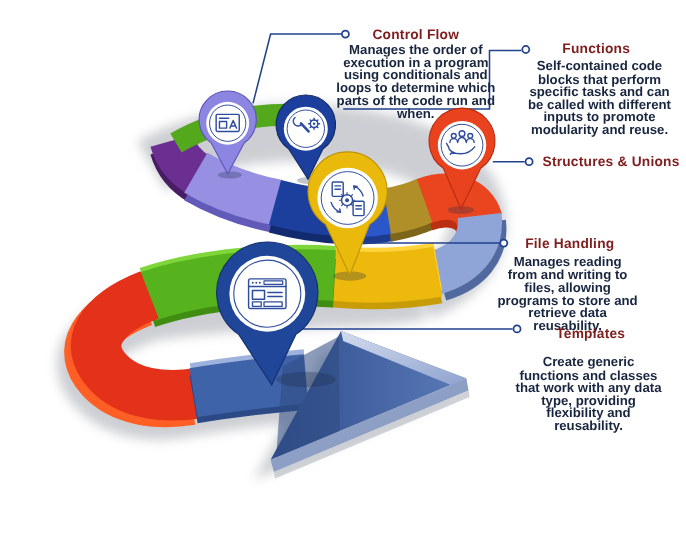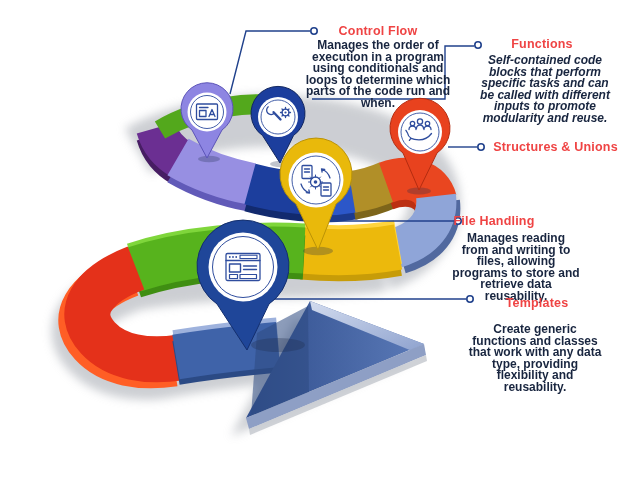--- a/index.html
+++ b/index.html
@@ -2,21 +2,21 @@
 <html><head>
 <meta charset="utf-8">
 <style>
   html,body{margin:0;padding:0;background:#fff;}
   .stage{
     position:relative;width:624px;height:500px;overflow:hidden;background:#ffffff;
     font-family:"Liberation Sans", sans-serif;
   }
   .stage svg{position:absolute;left:0;top:0;}
   .tblock{position:absolute;text-align:center;}
-  .ttitle{font-weight:700;font-size:12.5px;line-height:14px;color:#ef4444;letter-spacing:.2px;}
+  .ttitle{font-weight:700;font-size:12.5px;line-height:14px;color:#7f1d1d;letter-spacing:.2px;}
   .tdesc{font-weight:700;font-size:12px;line-height:11.6px;color:#18253f;}
   .ic{stroke:#2f4d9e;fill:none;stroke-width:1.3;stroke-linecap:round;stroke-linejoin:round;}
   .ict{stroke:#2f4d9e;fill:none;stroke-width:2.4;stroke-linecap:round;}
   .icf{fill:#2f4d9e;stroke:none;}
   .band{fill:none;}
 </style>
 </head>
 <body>
 
 <div class="stage">
@@ -189,23 +189,23 @@
       <rect x="229.5" y="274.5" width="8" height="4" stroke-width="1.2"></rect>
       <rect x="240" y="274.5" width="16.5" height="4" stroke-width="1.2"></rect>
     </g>
   </g>
 </svg>
 
 <div class="tblock ttitle" style="left:322px;top:24px;width:112px;">Control Flow</div>
 <div class="tblock tdesc" style="left:299px;top:40px;width:158px;">Manages the order of execution in a program using conditionals and loops to determine which parts of the code run and when.</div>
 
 <div class="tblock ttitle" style="left:484px;top:37px;width:116px;">Functions</div>
-<div class="tblock tdesc" style="left:477px;top:55px;width:136px;font-style:italic;">Self-contained code blocks that perform specific tasks and can be called with different inputs to promote modularity and reuse.</div>
+<div class="tblock tdesc" style="left:477px;top:55px;width:136px;">Self-contained code blocks that perform specific tasks and can be called with different inputs to promote modularity and reuse.</div>
 
 <div class="tblock ttitle" style="left:488px;top:140px;width:135px;">Structures &amp; Unions</div>
 
-<div class="tblock ttitle" style="left:442px;top:214px;width:104px;">File Handling</div>
+<div class="tblock ttitle" style="left:466px;top:214px;width:104px;">File Handling</div>
 <div class="tblock tdesc" style="left:452px;top:233px;width:128px;">Manages reading from and writing to files, allowing programs to store and retrieve data reusability.</div>
 
 <div class="tblock ttitle" style="left:478px;top:296px;width:70px;margin-left:24px;">Templates</div>
 <div class="tblock tdesc" style="left:465px;top:324px;width:140px;">Create generic functions and classes that work with any data type, providing flexibility and reusability.</div>
 
 </div>
 
 </body></html>

